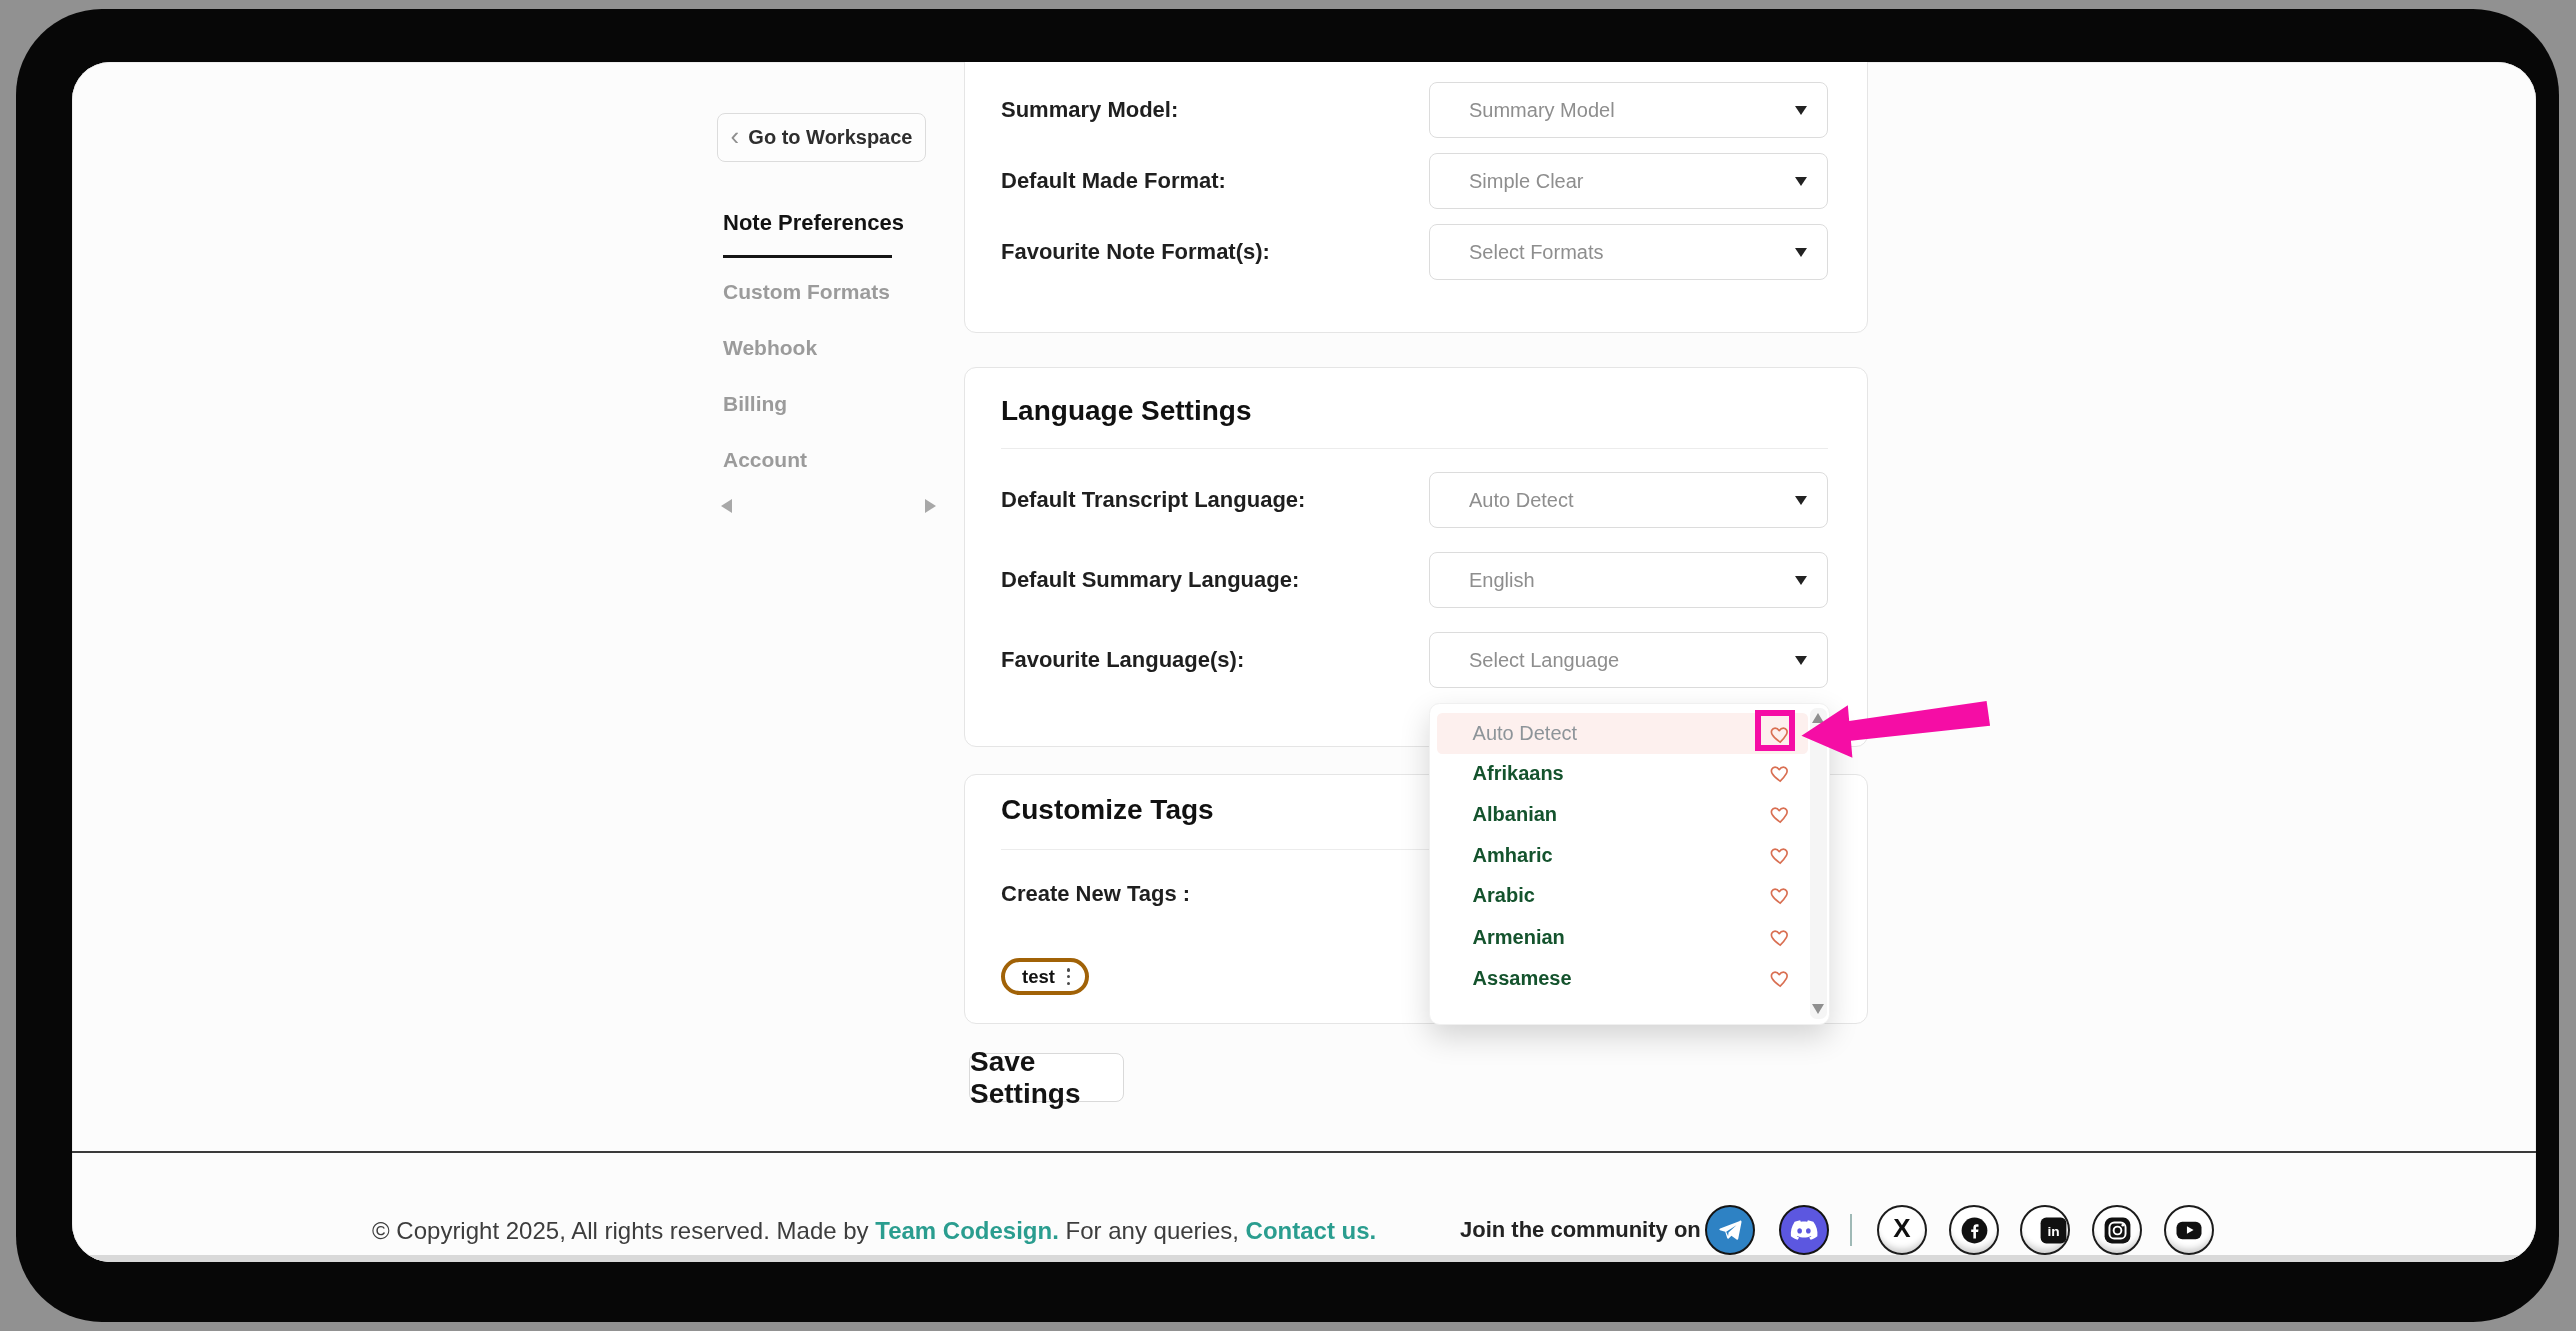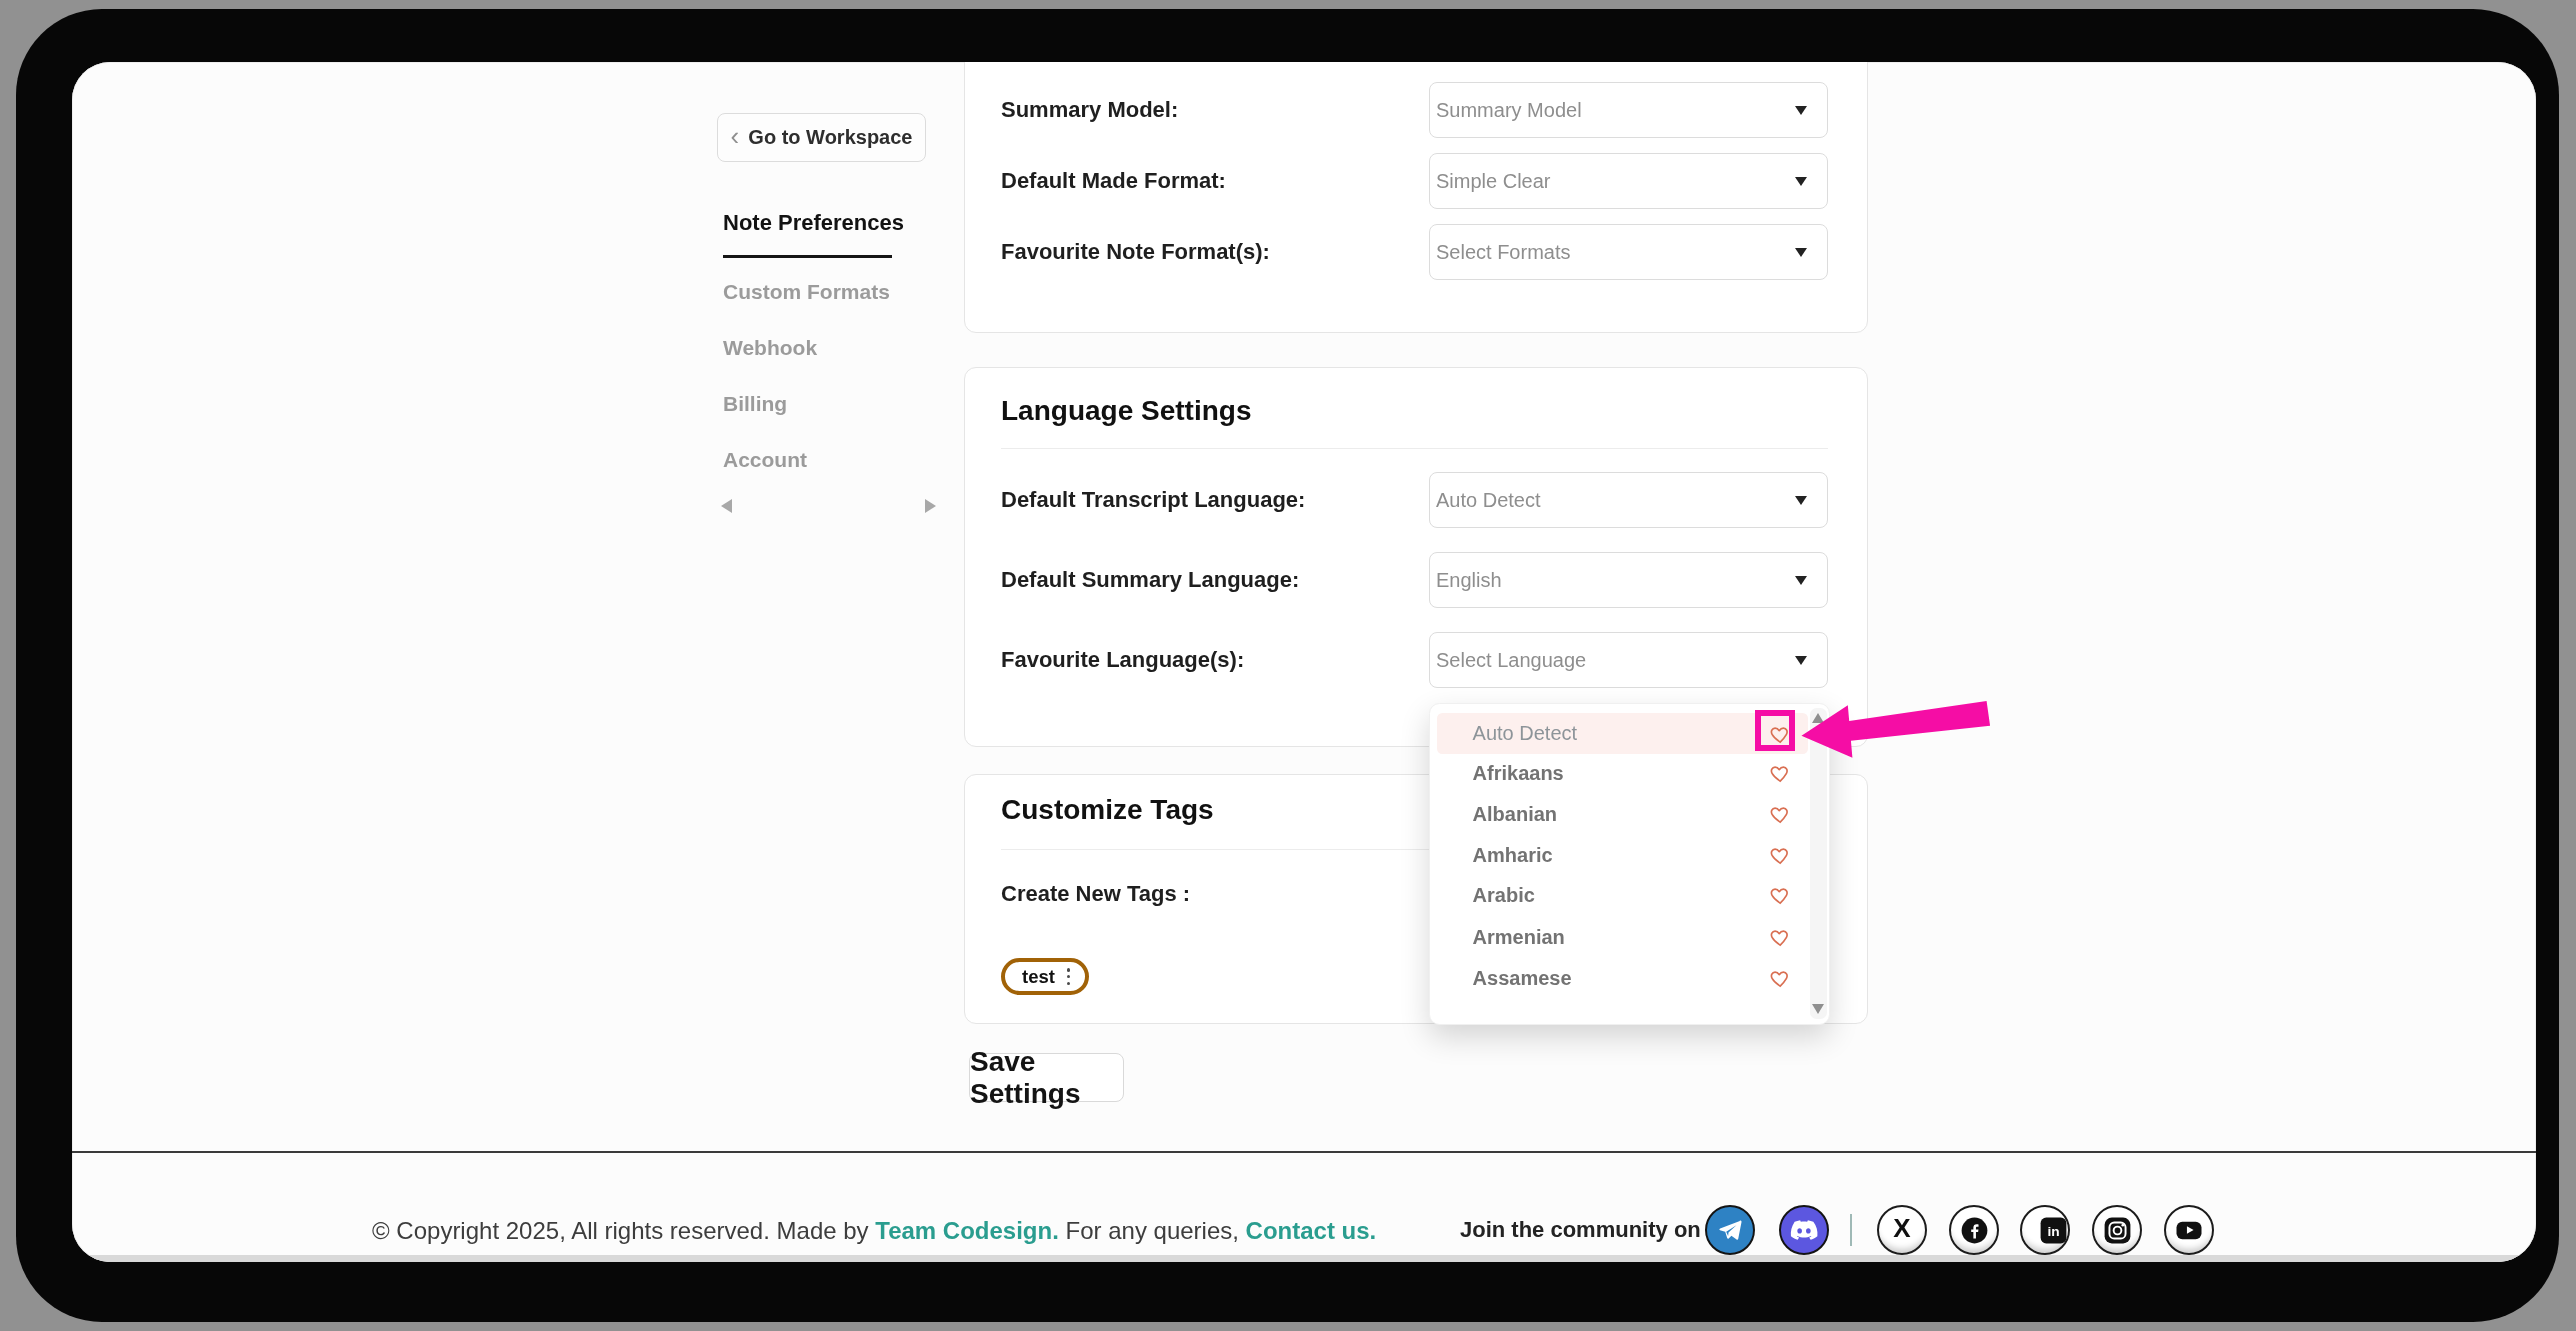--- a/index.html
+++ b/index.html
@@ -50,21 +50,21 @@
   }
   .card-divider{position:absolute;left:929px;width:827px;height:1.3px;background:#ececec;}
   .form-row{
     position:absolute;left:929px;width:827px;height:56px;
     display:flex;align-items:center;justify-content:space-between;
   }
   .form-label{font-size:22px;font-weight:700;color:#1f1f1f;white-space:nowrap;}
   .select{
     position:relative;width:399px;height:56px;box-sizing:border-box;
     background:#fff;border:1.3px solid #dcdcdc;border-radius:8px;
-    display:flex;align-items:center;padding-left:6px;cursor:pointer;
+    display:flex;align-items:center;padding-left:39px;cursor:pointer;
   }
   .select .val{font-size:20px;color:#8e8e8e;font-weight:500;}
   .caret{
     position:absolute;right:20px;top:50%;margin-top:-4px;width:0;height:0;
     border-left:6.6px solid transparent;border-right:6.6px solid transparent;border-top:9.2px solid #222;
   }
   
   .create-label{position:absolute;left:929px;top:819px;font-size:22px;font-weight:700;color:#1f1f1f;}
   .tag-pill{
     position:absolute;left:929px;top:896px;height:37px;box-sizing:border-box;
@@ -78,21 +78,21 @@
   .dropdown{
     position:absolute;left:1357px;top:641px;width:399px;height:320px;background:#fff;
     border:0.7px solid #f0f0f0;border-radius:10.5px;z-index:40;
     box-shadow:0 12px 30px rgba(0,0,0,.16);
   }
   .opt{
     position:absolute;left:6.6px;width:371px;height:41px;box-sizing:border-box;
     display:flex;align-items:center;justify-content:space-between;
     padding:0 16px 0 36px;border-radius:5.3px;cursor:pointer;
   }
-  .opt .olabel{font-size:20px;font-weight:600;color:#737373;}
+  .opt .olabel{font-size:20px;font-weight:600;color:#14532d;}
   .opt.hl{background:#fdf0ee;}
   .opt.hl .olabel{color:#8d9499;font-weight:500;}
   .heart{width:22.4px;height:22.4px;flex:0 0 auto;}
   .dd-scroll{
     position:absolute;left:380px;top:4px;width:16.5px;height:311px;background:#f5f5f5;border-radius:6.6px;
   }
   .tri-up,.tri-down{position:absolute;left:2px;width:0;height:0;border-left:6px solid transparent;border-right:6px solid transparent;}
   .tri-up{top:5.3px;border-bottom:10px solid #8f8f8f;}
   .tri-down{bottom:5.3px;border-top:10px solid #8f8f8f;}
   

